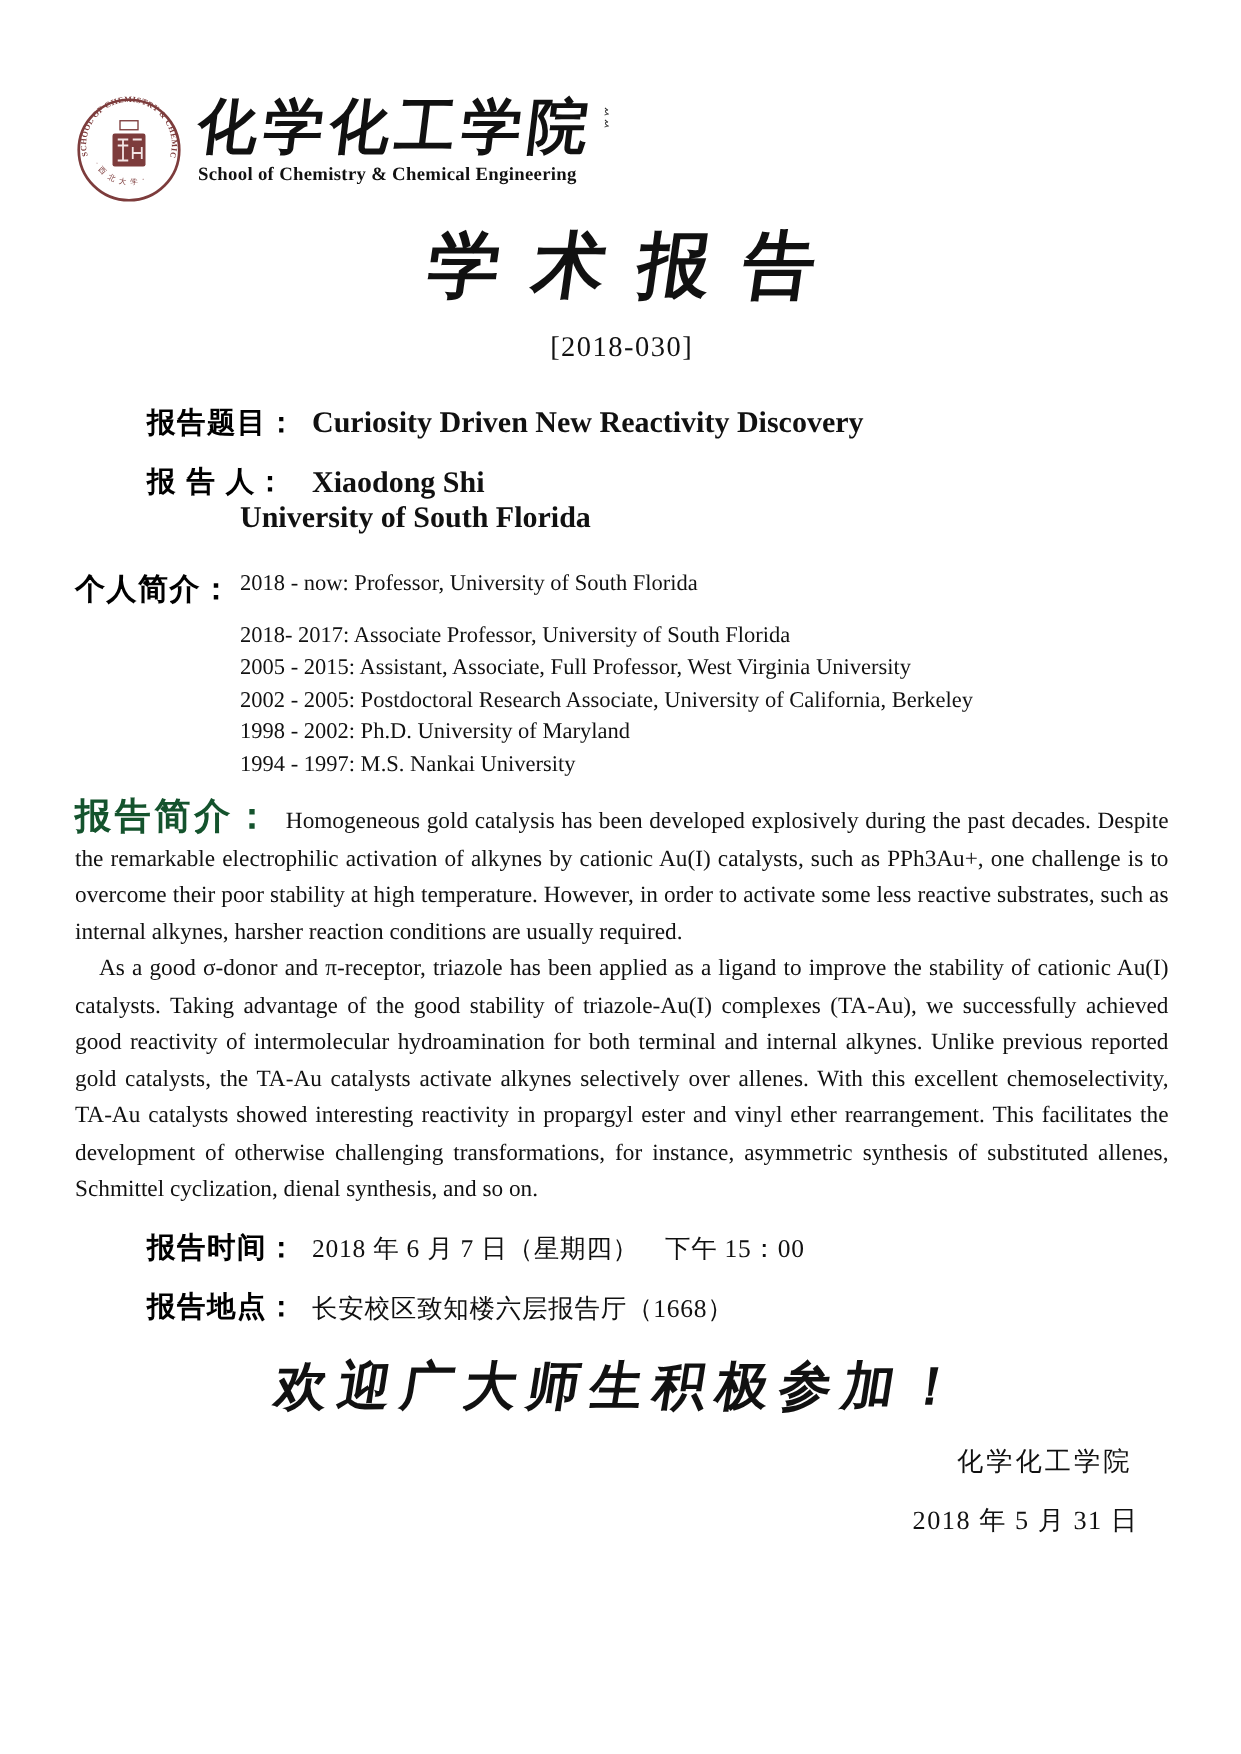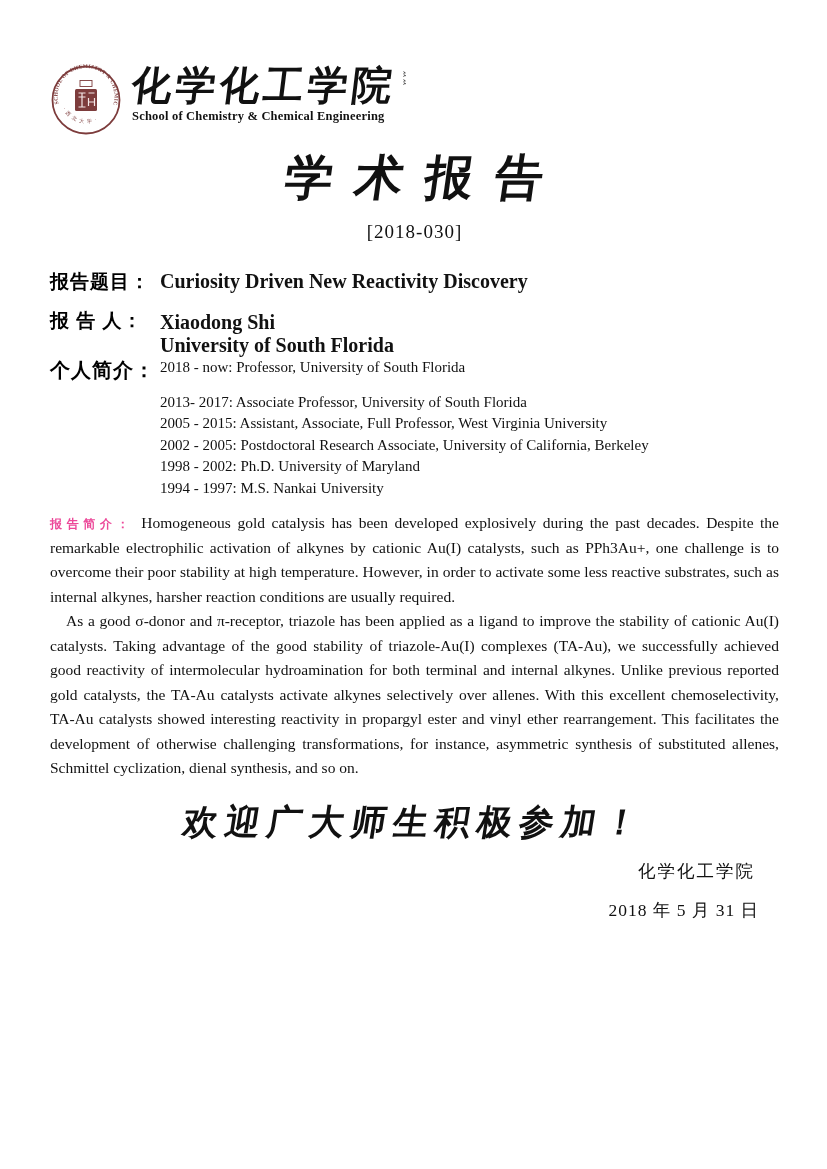--- a/index.html
+++ b/index.html
@@ -38,48 +38,48 @@
     transform:skewX(-8deg);
     font-family:"DejaVu Serif",serif;
   }
   .serial{
     text-align:center;margin-top:15px;
     font-size:19px;letter-spacing:1px;
     font-family:Liberation Serif, serif;
   }
   
   .info{margin-top:26px;}
-  .row{display:flex;align-items:baseline;}
+  .row{display:flex;align-items:baseline;margin-left:48px;}
   .row + .row{margin-top:13px;align-items:flex-end;}
   .lbl{
     flex:0 0 110px;
     font-family:"Liberation Sans","DejaVu Sans",sans-serif;
     font-weight:bold;font-size:19px;letter-spacing:1px;color:#000;
   }
   .lbl.big{font-size:20px;}
   .val-bold{
     font-weight:bold;font-size:20px;
     font-family:"Liberation Serif",serif;
   }
   .affil{margin-left:110px;margin-top:0;}
   
-  .profile{display:flex;}
+  .profile{display:flex;margin-top:22px;}
   .cv{font-size:15px;line-height:21.5px;}
   .cv .entry{white-space:nowrap;}
   .cv .entry:first-child{margin-bottom:13px;}
   
   .abstract{margin-top:12px;text-align:justify;}
   .abstract p{
     margin:0;font-size:15.5px;line-height:24.5px;
     font-family:"Liberation Serif",serif;
   }
   .abs-label{
     font-family:"Liberation Sans","DejaVu Sans",sans-serif;
-    font-weight:bold;font-size:12px;letter-spacing:2px;
-    line-height:1;padding-right:8px;color:#ec4899;
+    font-weight:bold;font-size:24px;letter-spacing:2px;
+    line-height:1;padding-right:8px;color:#14532d;
   }
   .abstract p.indent{text-indent:16px;}
   
   .schedule{margin-top:13px;}
   .schedule .val{font-size:17px;letter-spacing:.5px;}
   
   .welcome{
     text-align:center;margin-top:16px;
     font-size:35px;line-height:50px;font-weight:900;
     letter-spacing:7px;transform:skewX(-9deg);
@@ -129,33 +129,43 @@
       <span class="lbl">报 告 人：</span>
       <span class="val-bold">Xiaodong Shi</span>
     </div>
     <div class="affil val-bold">University of South Florida</div>
   </div>
 
   <div class="profile">
     <span class="lbl big">个人简介：</span>
     <div class="cv">
       <div class="entry">2018 - now: Professor, University of South Florida</div>
-      <div class="entry">2013- 2017: Associate Professor, University of South Florida</div>
+      <div class="entry">2018- 2017: Associate Professor, University of South Florida</div>
       <div class="entry">2005 - 2015: Assistant, Associate, Full Professor, West Virginia University</div>
       <div class="entry">2002 - 2005: Postdoctoral Research Associate, University of California, Berkeley</div>
       <div class="entry">1998 - 2002: Ph.D. University of Maryland</div>
       <div class="entry">1994 - 1997: M.S. Nankai University</div>
     </div>
   </div>
 
   <div class="abstract">
     <p><span class="abs-label">报告简介：</span><span>Homogeneous gold catalysis has been developed explosively during the past decades. Despite the remarkable electrophilic activation of alkynes by cationic Au(I) catalysts, such as PPh3Au+, one challenge is to overcome their poor stability at high temperature. However, in order to activate some less reactive substrates, such as internal alkynes, harsher reaction conditions are usually required.</span></p>
     <p class="indent">As a good σ-donor and π-receptor, triazole has been applied as a ligand to improve the stability of cationic Au(I) catalysts. Taking advantage of the good stability of triazole-Au(I) complexes (TA-Au), we successfully achieved good reactivity of intermolecular hydroamination for both terminal and internal alkynes. Unlike previous reported gold catalysts, the TA-Au catalysts activate alkynes selectively over allenes. With this excellent chemoselectivity, TA-Au catalysts showed interesting reactivity in propargyl ester and vinyl ether rearrangement. This facilitates the development of otherwise challenging transformations, for instance, asymmetric synthesis of substituted allenes, Schmittel cyclization, dienal synthesis, and so on.</p>
   </div>
 
+  <div class="schedule">
+    <div class="row">
+      <span class="lbl">报告时间：</span>
+      <span class="val">2018 年 6 月 7 日（星期四）　下午 15：00</span>
+    </div>
+    <div class="row">
+      <span class="lbl">报告地点：</span>
+      <span class="val">长安校区致知楼六层报告厅（1668）</span>
+    </div>
+  </div>
 
   <div class="welcome">欢迎广大师生积极参加！</div>
 
   <div class="signoff">
     <div class="org">化学化工学院</div>
     <div class="date">2018 年 5 月 31 日</div>
   </div>
 
 </div>
 

